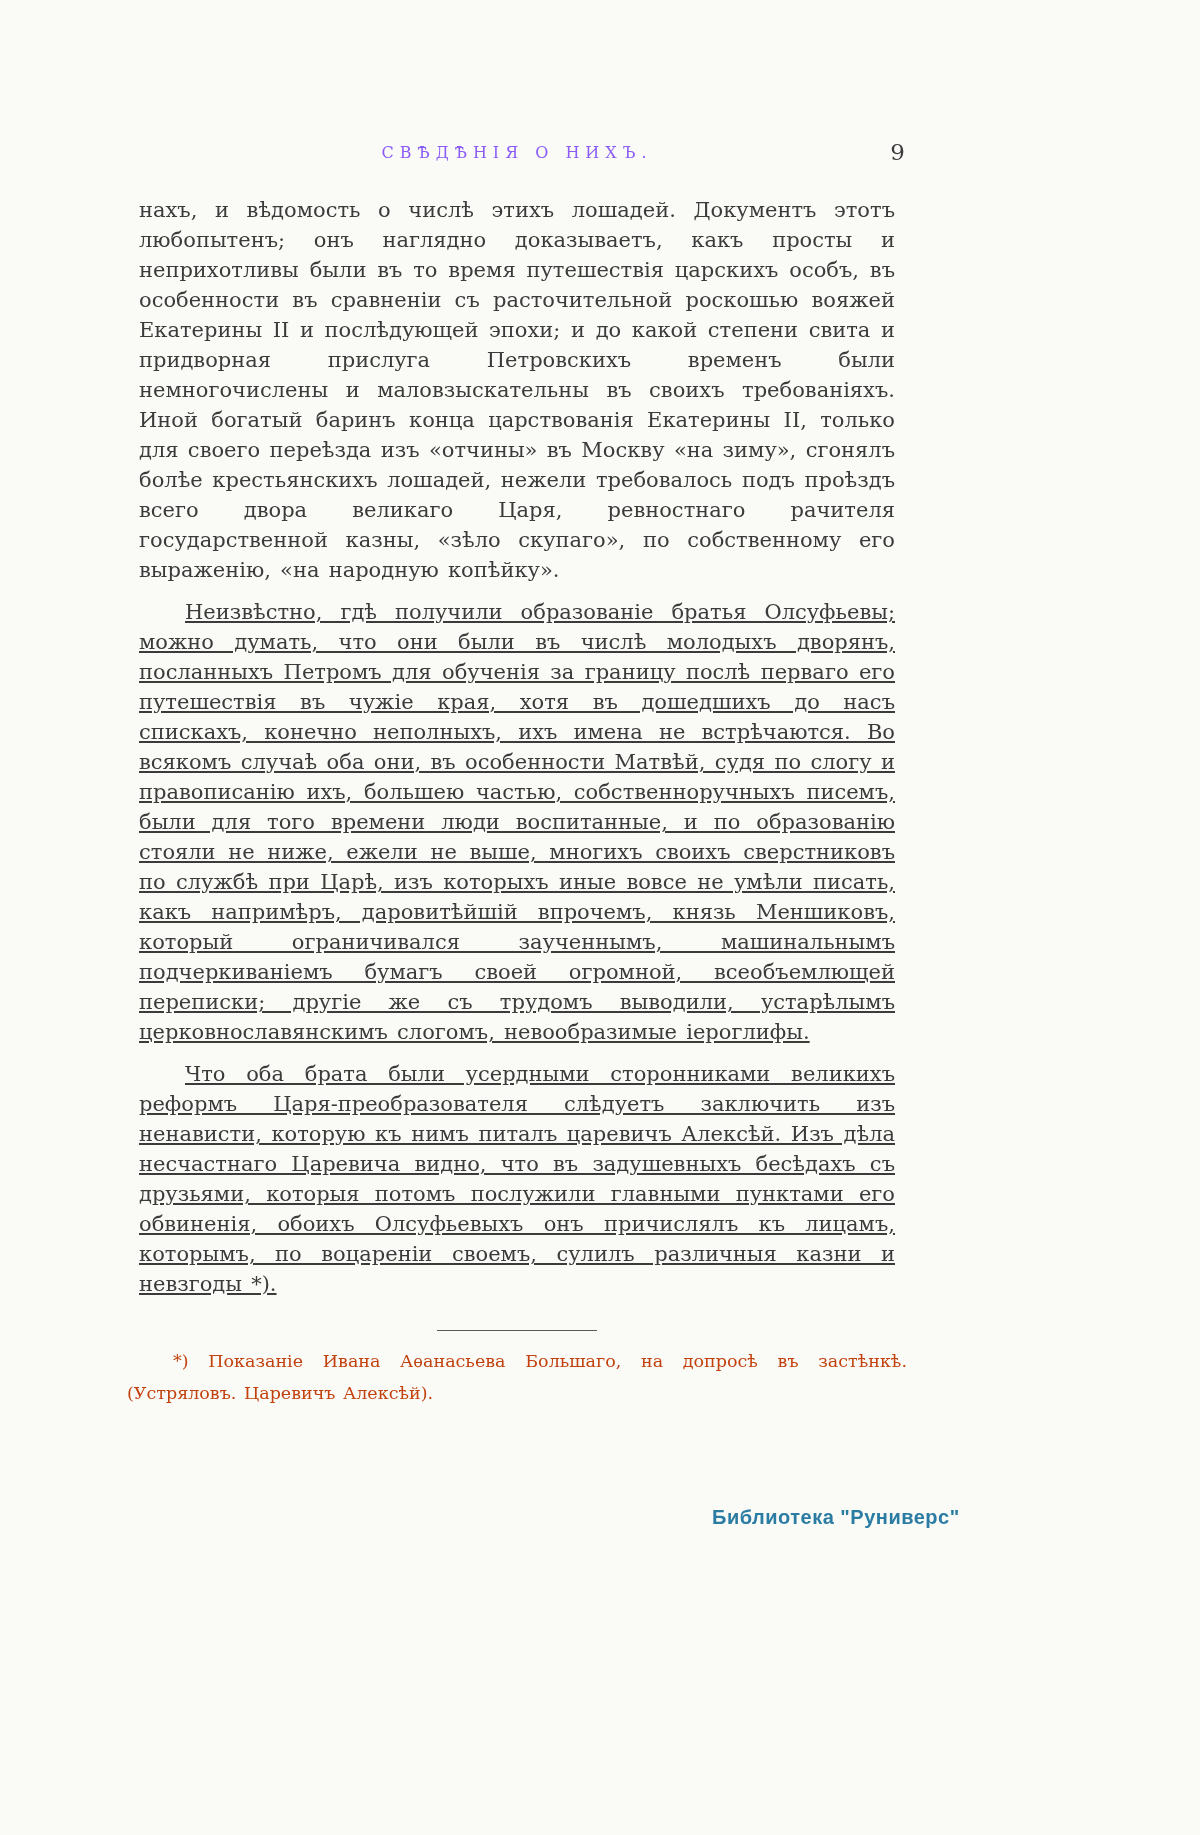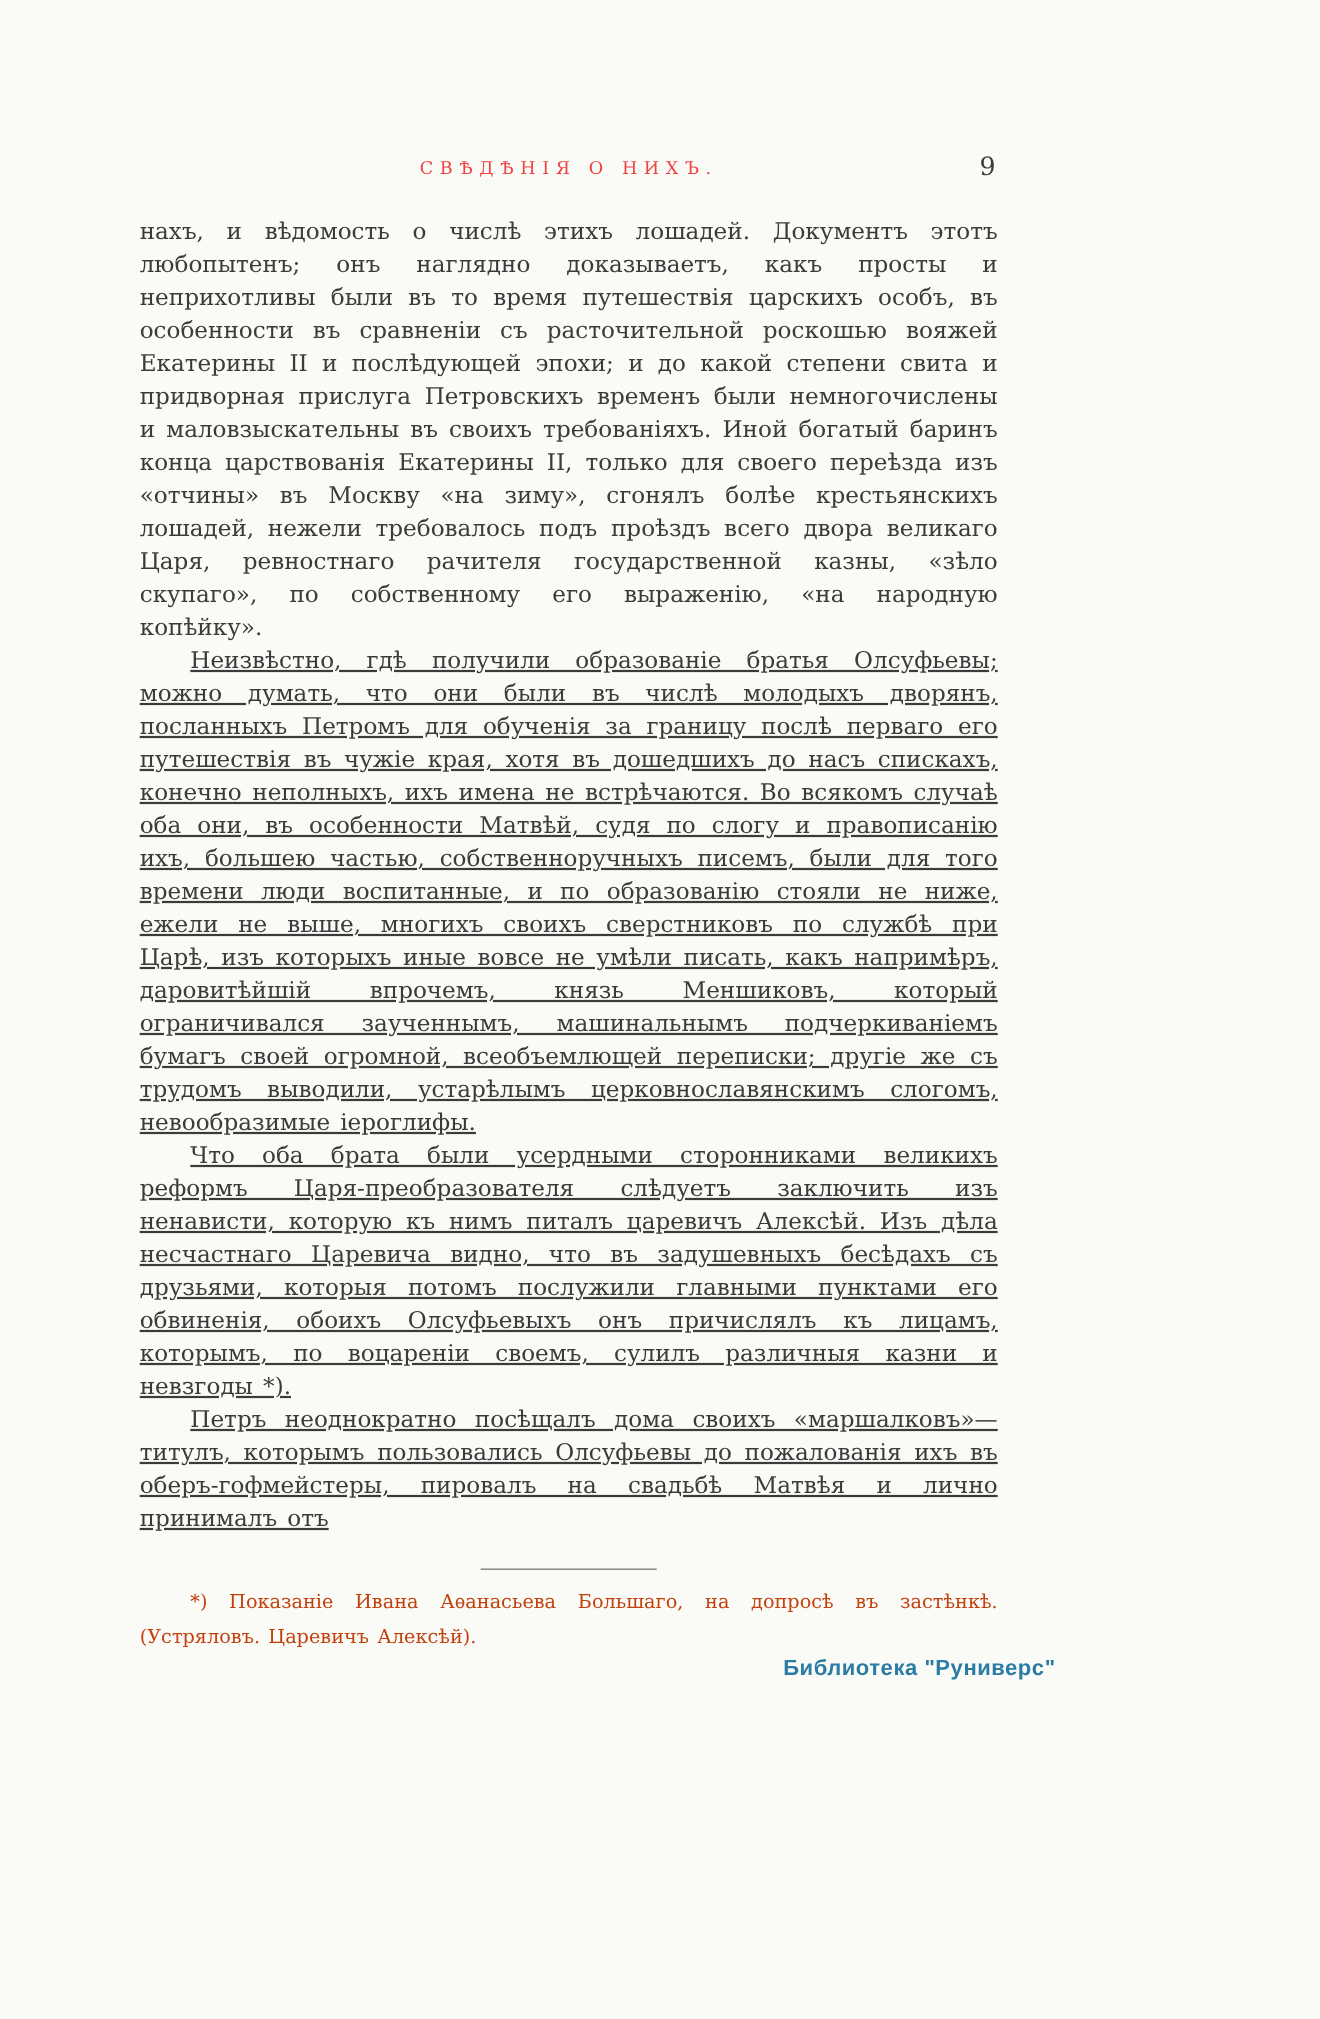--- a/index.html
+++ b/index.html
@@ -30,39 +30,39 @@
   }
   .running-head {
     position: relative;
     height: 34px;
   }
   .running-title {
     display: block;
     text-align: center;
     font-size: 16px;
     letter-spacing: 6px;
-    color: #ef4444;
+    color: #8b5cf6;
   }
   .page-number {
     position: absolute;
     right: 2px;
     top: -4px;
     font-size: 23px;
     letter-spacing: 0;
     color: #3b3b3b;
   }
   .body-text {
     margin-top: 18px;
     font-size: 21px;
     line-height: 30px;
     text-align: justify;
     word-spacing: 2.5px;
   }
   .body-text p {
-    margin: 0;
+    margin: 12px;
   }
   .body-text p.indent {
     text-indent: 46px;
     text-decoration: underline;
   }
   .footnote-rule {
     margin-top: 31px;
     width: 160px;
     border: 0;
     border-top: 1px solid #5a5a55;
@@ -95,21 +95,20 @@
 
   <div class="running-head">
     <span class="running-title">СВѢДѢНІЯ О НИХЪ.</span>
     <span class="page-number">9</span>
   </div>
 
   <div class="body-text">
       <p>нахъ, и вѣдомость о числѣ этихъ лошадей. Документъ этотъ любопытенъ; онъ наглядно доказываетъ, какъ просты и неприхотливы были въ то время путешествія царскихъ особъ, въ особенности въ сравненіи съ расточительной роскошью вояжей Екатерины II и послѣдующей эпохи; и до какой степени свита и придворная прислуга Петровскихъ временъ были немногочислены и маловзыскательны въ своихъ требованіяхъ. Иной богатый баринъ конца царствованія Екатерины II, только для своего переѣзда изъ «отчины» въ Москву «на зиму», сгонялъ болѣе крестьянскихъ лошадей, нежели требовалось подъ проѣздъ всего двора великаго Царя, ревностнаго рачителя государственной казны, «зѣло скупаго», по собственному его выраженію, «на народную копѣйку».</p>
       <p class="indent">Неизвѣстно, гдѣ получили образованіе братья Олсуфьевы; можно думать, что они были въ числѣ молодыхъ дворянъ, посланныхъ Петромъ для обученія за границу послѣ перваго его путешествія въ чужіе края, хотя въ дошедшихъ до насъ спискахъ, конечно неполныхъ, ихъ имена не встрѣчаются. Во всякомъ случаѣ оба они, въ особенности Матвѣй, судя по слогу и правописанію ихъ, большею частью, собственноручныхъ писемъ, были для того времени люди воспитанные, и по образованію стояли не ниже, ежели не выше, многихъ своихъ сверстниковъ по службѣ при Царѣ, изъ которыхъ иные вовсе не умѣли писать, какъ напримѣръ, даровитѣйшій впрочемъ, князь Меншиковъ, который ограничивался заученнымъ, машинальнымъ подчеркиваніемъ бумагъ своей огромной, всеобъемлющей переписки; другіе же съ трудомъ выводили, устарѣлымъ церковнославянскимъ слогомъ, невообразимые іероглифы.</p>
       <p class="indent">Что оба брата были усердными сторонниками великихъ реформъ Царя-преобразователя слѣдуетъ заключить изъ ненависти, которую къ нимъ питалъ царевичъ Алексѣй. Изъ дѣла несчастнаго Царевича видно, что въ задушевныхъ бесѣдахъ съ друзьями, которыя потомъ послужили главными пунктами его обвиненія, обоихъ Олсуфьевыхъ онъ причислялъ къ лицамъ, которымъ, по воцареніи своемъ, сулилъ различныя казни и невзгоды *).</p>
-      <p class="indent">Петръ неоднократно посѣщалъ дома своихъ «маршалковъ»—титулъ, которымъ пользовались Олсуфьевы до пожалованія ихъ въ оберъ-гофмейстеры, пировалъ на свадьбѣ Матвѣя и лично принималъ отъ</p>
     </div>
 
   <hr class="footnote-rule">
 
   <p class="footnote">*) Показаніе Ивана Аѳанасьева Большаго, на допросѣ въ застѣнкѣ. (Устряловъ. Царевичъ Алексѣй).</p>
 
 </div>
 
 <div class="watermark" style="color: rgb(43, 124, 163);">Библиотека "Руниверс"</div>
 

